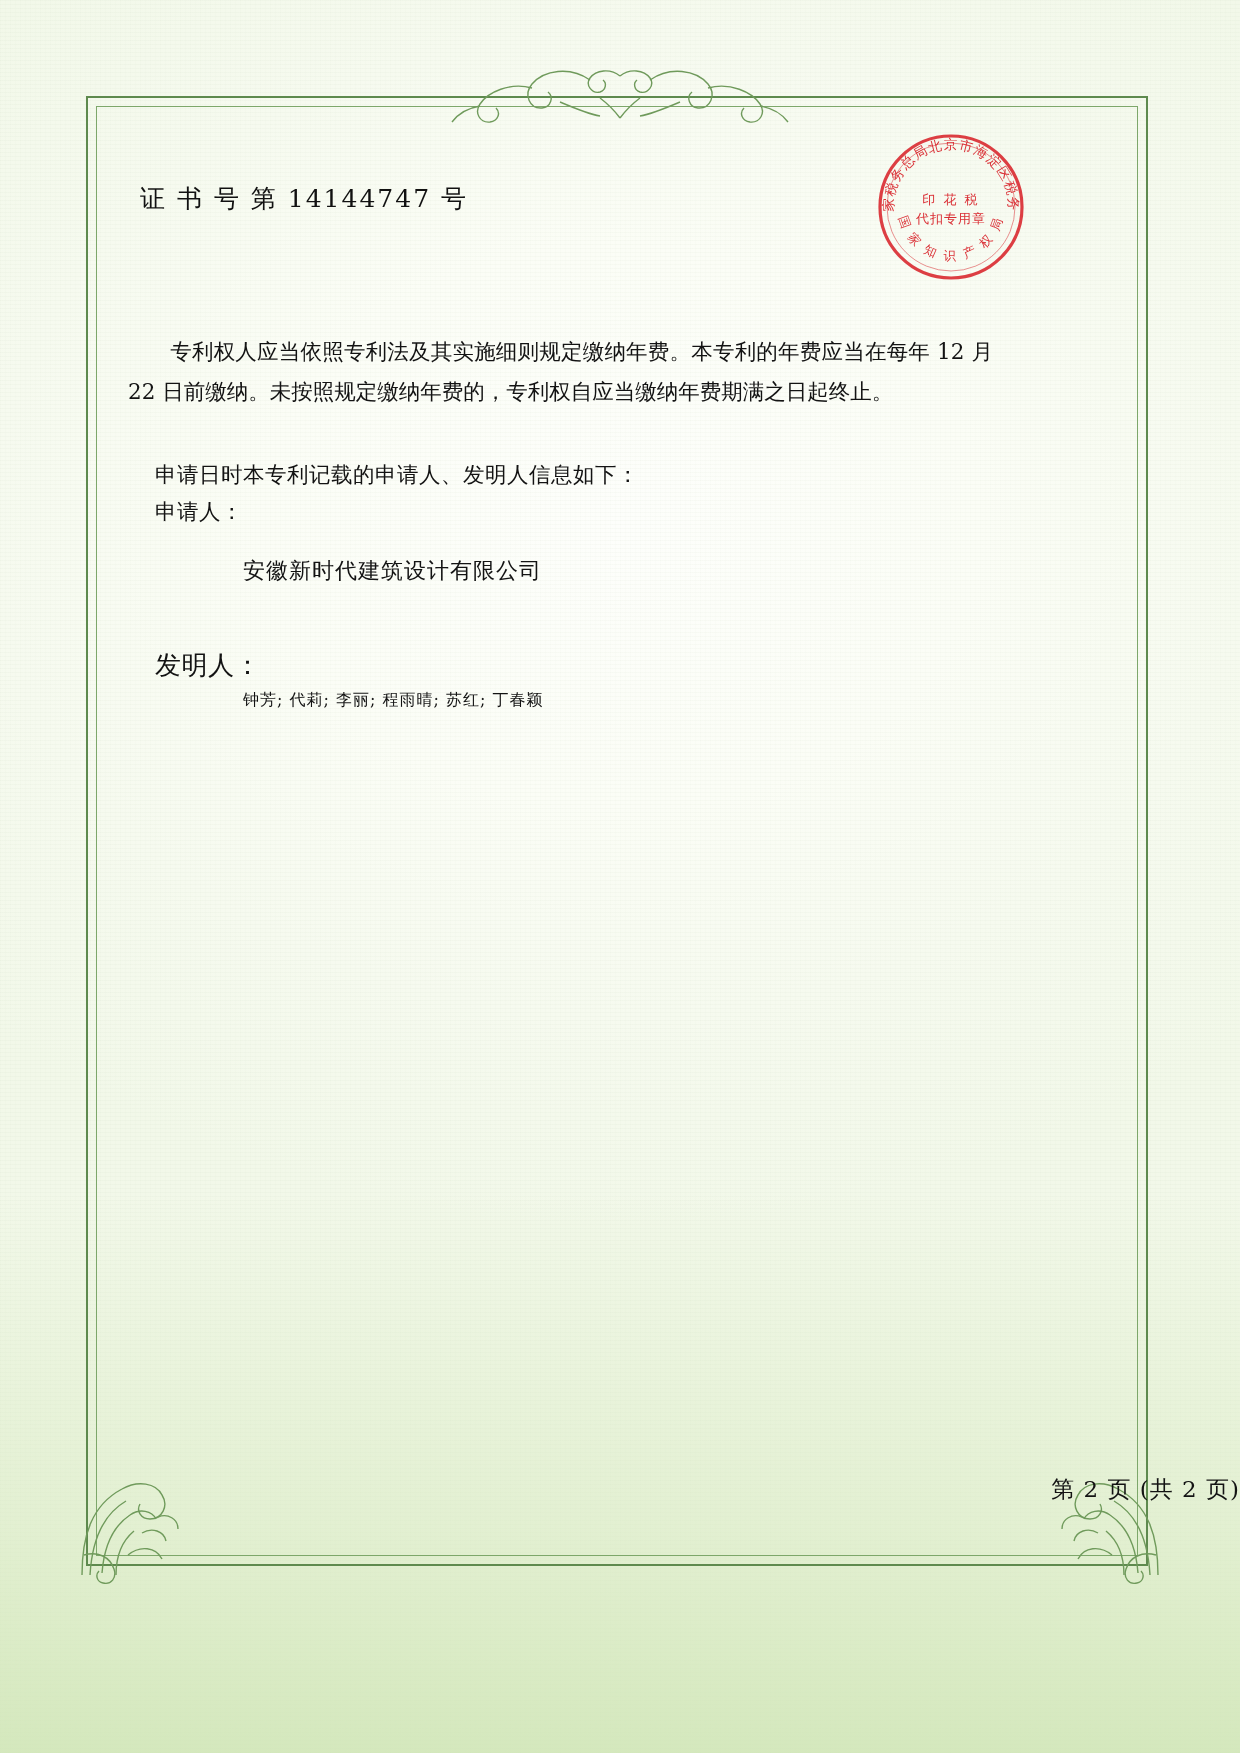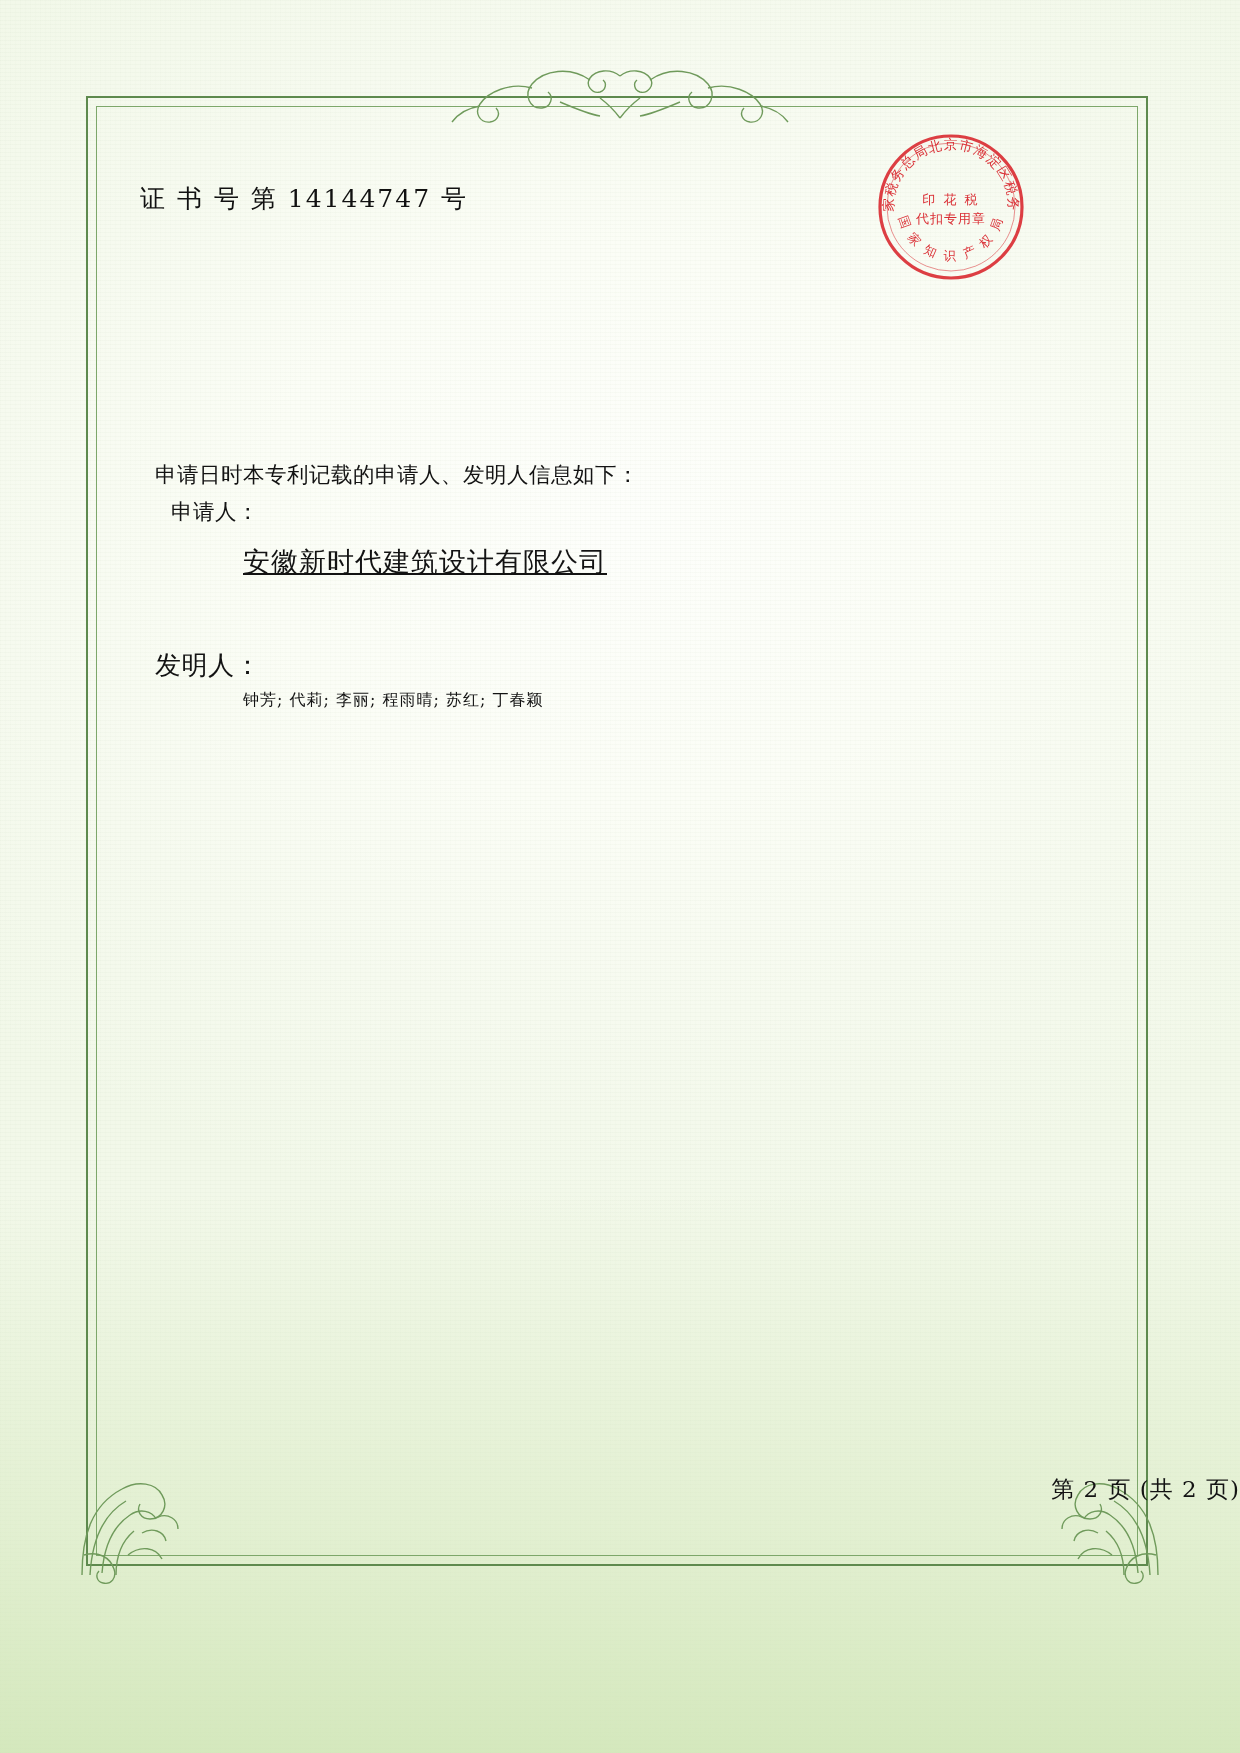--- a/index.html
+++ b/index.html
@@ -121,31 +121,29 @@
     letter-spacing: 0.5px;
   }
   .label-applicant {
     position: absolute;
     left: 155px;
     top: 497px;
     font-size: 21.5px;
     color: #131313;
     font-family: "DejaVu Serif", serif;
     letter-spacing: 0.5px;
-    margin-left: 16px;
   }
   .value-applicant {
     position: absolute;
     left: 243px;
-    top: 544px;
-    font-size: 27px;
+    top: 556px;
+    font-size: 22px;
     color: #131313;
     font-family: "DejaVu Serif", serif;
     letter-spacing: 1px;
-    text-decoration: underline;
   }
   .label-inventor {
     position: absolute;
     left: 155px;
     top: 648px;
     font-size: 26px;
     color: #131313;
     font-family: "DejaVu Serif", serif;
     letter-spacing: 0.5px;
   }
@@ -232,20 +230,21 @@
       <path d="M56 100 c12 -10 28 -8 34 4"></path>
       <path d="M70 78 c10 -6 22 -2 24 8"></path>
       <path d="M86 62 c10 -4 20 2 20 12"></path>
     </svg>
   </div>
 
   <div class="content">
 
     <div class="cert-number">证 书 号 第 14144747 号</div>
 
+    <div class="para-fee"><span class="indent"></span><span>专利权人应当依照专利法及其实施细则规定缴纳年费。本专利的年费应当在每年 12 月 22 日前缴纳。未按照规定缴纳年费的，专利权自应当缴纳年费期满之日起终止。</span></div>
 
     <div class="line-info">申请日时本专利记载的申请人、发明人信息如下：</div>
 
     <div class="label-applicant">申请人：</div>
 
     <div class="value-applicant">安徽新时代建筑设计有限公司</div>
 
     <div class="label-inventor">发明人：</div>
 
     <div class="value-inventor">钟芳; 代莉; 李丽; 程雨晴; 苏红; 丁春颖</div>

